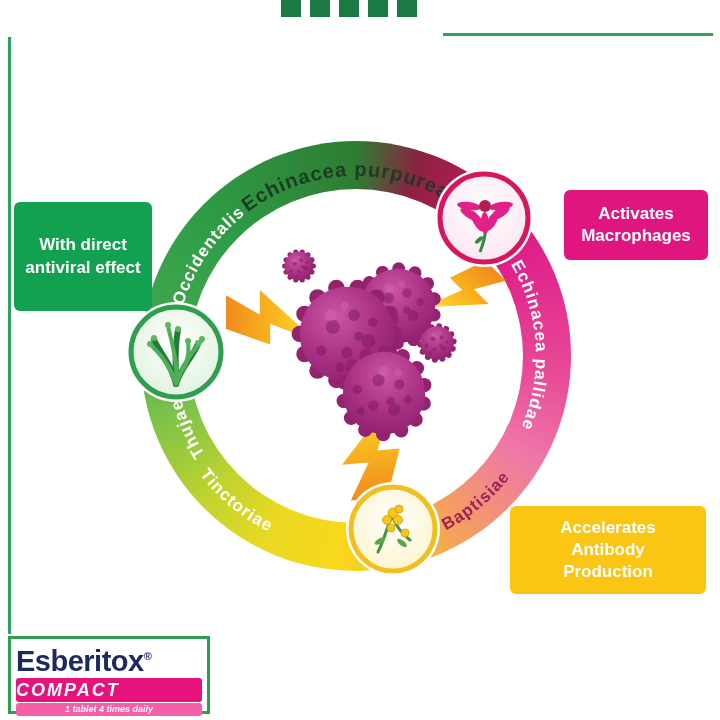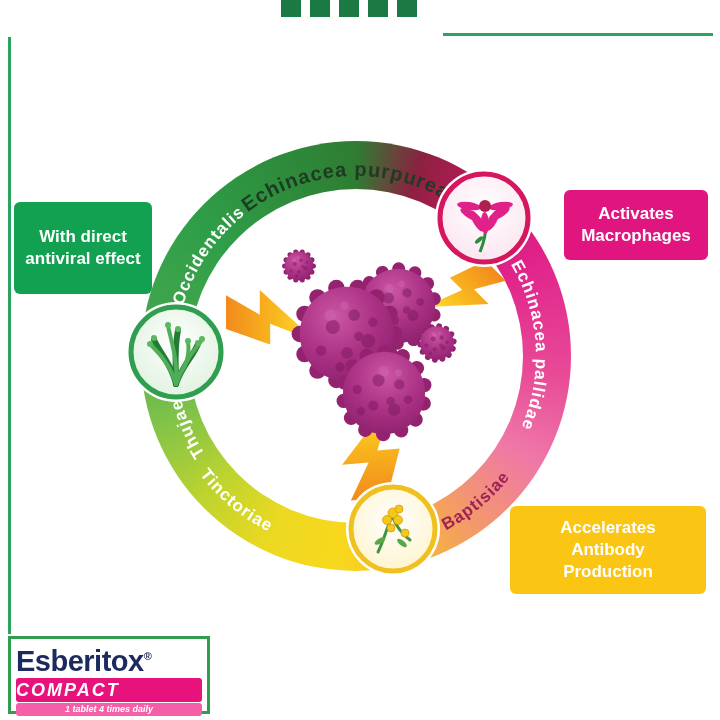--- a/index.html
+++ b/index.html
@@ -15,21 +15,21 @@
     background:conic-gradient(from 0deg,
       #2e7d32 0deg,#8a2240 18deg,#c2185b 38deg,#e0218a 60deg,#e84a97 95deg,
       #ef77a8 120deg,#f4a05e 150deg,#f7c22c 168deg,#f8d81c 185deg,#ecd922 205deg,
       #bcd32f 228deg,#7fc24a 252deg,#43a64d 278deg,#2f9e48 310deg,#2e7d32 360deg);}
   .hole{position:absolute;left:189px;top:189px;width:334px;height:334px;border-radius:50%;background:#fff;}
   .diagram{position:absolute;left:0;top:0;width:720px;height:720px;}
   
   .callout{position:absolute;color:#fff;font-weight:bold;font-size:17px;line-height:1.3;
     display:flex;align-items:center;justify-content:center;text-align:center;
     border-radius:6px;box-sizing:border-box;}
-  .co-green{left:14px;top:202px;width:138px;height:92px;background:#12a150;padding:0 10px;}
+  .co-green{left:14px;top:202px;width:138px;height:109px;background:#12a150;padding:0 10px;}
   .co-pink{left:564px;top:190px;width:144px;height:70px;background:#e0157f;padding:0 8px;}
   .co-yellow{left:510px;top:506px;width:196px;height:88px;background:#fbc513;padding:0 41px;}
   
   .logo{position:absolute;left:8px;top:636px;width:202px;height:78px;background:#fff;
     border:3px solid #2f9e4f;box-sizing:border-box;padding:1px 5px;}
   .brand{color:#1d2a5e;font-weight:bold;font-size:29px;line-height:33px;letter-spacing:-0.5px;white-space:nowrap;}
   .brand sup{font-size:11px;}
   .compact{background:#e8127d;color:#fff;font-weight:bold;font-style:italic;font-size:18px;
     letter-spacing:2px;text-align:left;line-height:24px;height:24px;border-radius:3px;}
   .tagline{background:#f45fa8;color:#fff;font-weight:bold;font-style:italic;font-size:9px;

